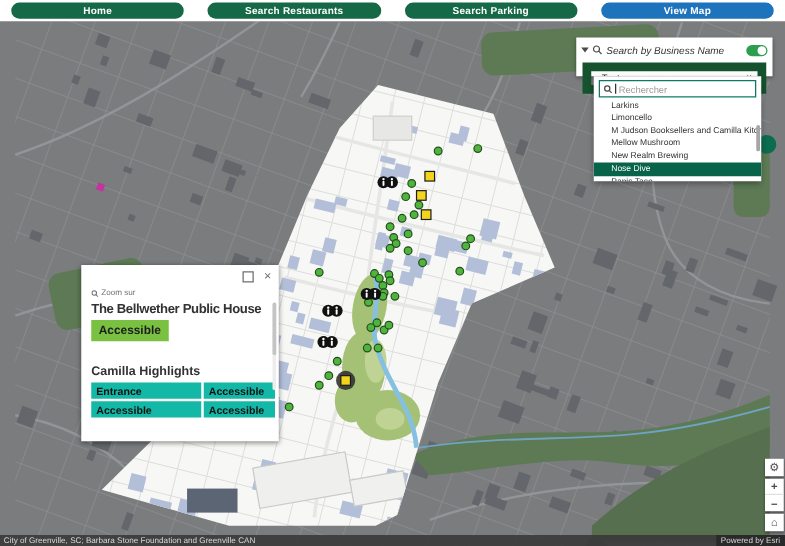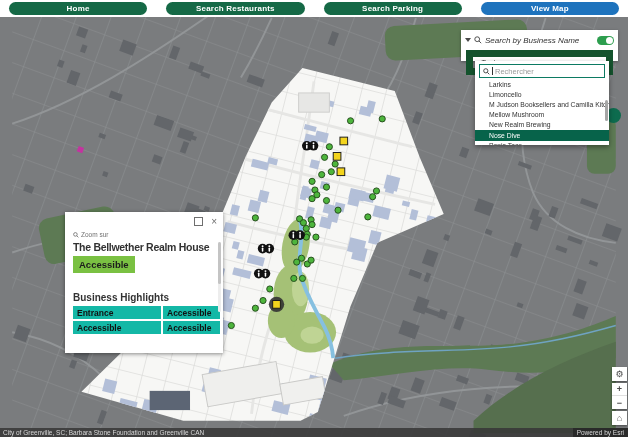--- a/index.html
+++ b/index.html
@@ -416,23 +416,23 @@
       <div class="dock-ico"></div>
       <div class="close-ico">×</div>
     </div>
     <div class="zoom-row">
       <svg width="6" height="6" viewBox="0 0 10 10">
         <circle cx="4" cy="4" r="3" fill="none" stroke="#707070" stroke-width="1.4"></circle>
         <line x1="6.2" y1="6.2" x2="9" y2="9" stroke="#707070" stroke-width="1.4"></line>
       </svg>
       <span>Zoom sur</span>
     </div>
-    <div class="pop-title">The Bellwether Realm House</div>
+    <div class="pop-title">The Bellwether Public House</div>
     <div class="badge">Accessible</div>
-    <div class="sect-title">Business Highlights</div>
+    <div class="sect-title">Camilla Highlights</div>
     <div class="hl-table">
       <div class="hl-cell">Entrance</div>
       <div class="hl-cell">Accessible</div>
       <div class="hl-cell">Accessible</div>
       <div class="hl-cell">Accessible</div>
     </div>
     <div class="pop-scroll">
         <div class="thumb"></div>
       </div>
   </div>

